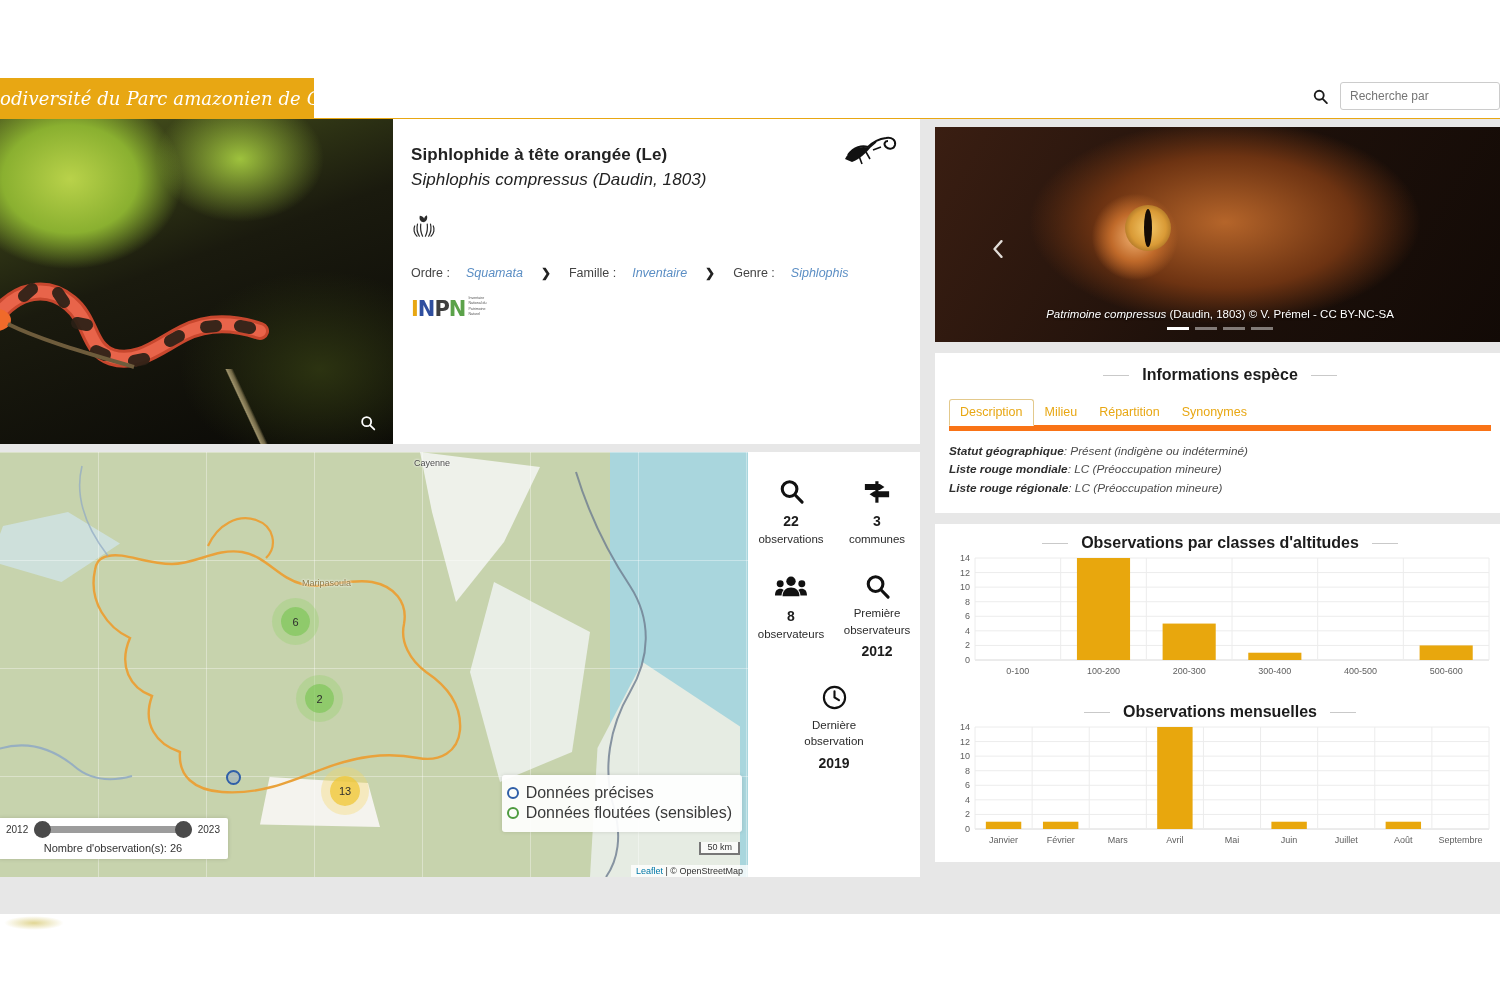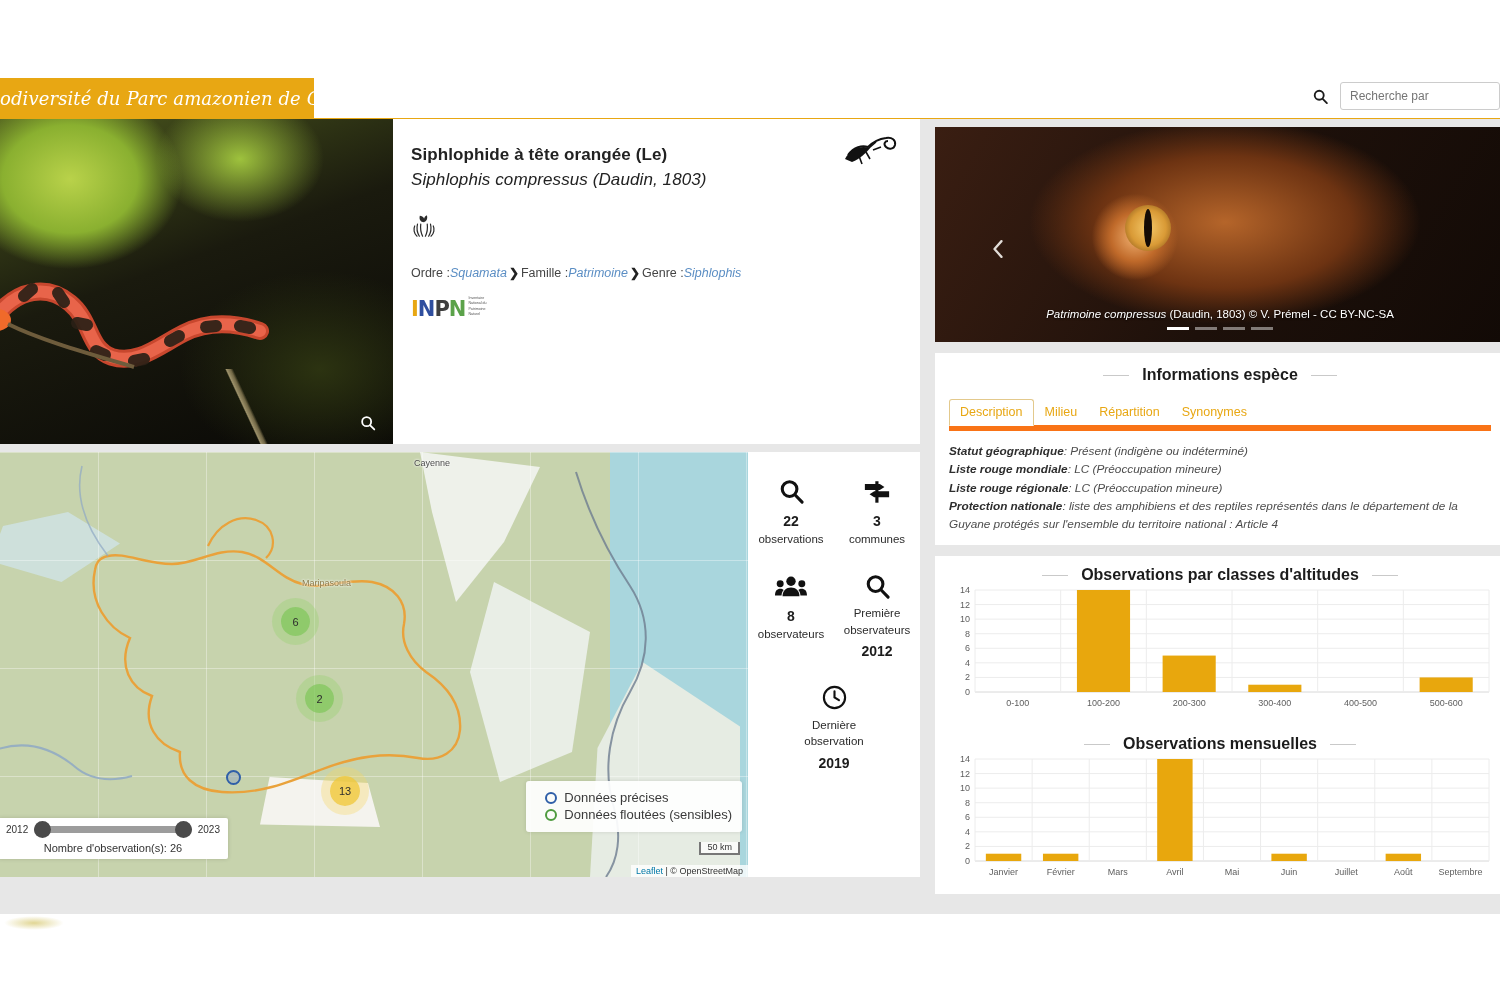--- a/index.html
+++ b/index.html
@@ -61,21 +61,21 @@
   }
   .zoom-badge {
     position: absolute; right: 14px; bottom: 10px; width: 22px; height: 22px;
     display: flex; align-items: center; justify-content: center; cursor: pointer;
   }
 
   .hero-info { position: relative; flex: 1; padding: 26px 24px 0 18px; }
   .sp-vern { font-size: 17px; font-weight: bold; color: #222; letter-spacing: .1px; }
   .sp-sci { font-size: 17px; font-style: italic; color: #222; margin-top: 5px; letter-spacing: .1px; }
   .hands-icon { margin-top: 23px; width: 26px; height: 26px; }
-  .taxo { margin-top: 24px; font-size: 12.5px; color: #444; display: flex; align-items: center; gap: 0; flex-wrap: wrap; }
+  .taxo { margin-top: 24px; font-size: 12.5px; color: #444; display: flex; align-items: center; gap: 16px; flex-wrap: wrap; }
   .taxo a { color: #5b8ec4; font-style: italic; text-decoration: none; cursor: pointer; }
   .taxo .chev { font-weight: bold; color: #222; font-size: 12px; padding: 0 2px; }
   .inpn { margin-top: 16px; display: flex; align-items: flex-end; gap: 3px; }
   .inpn-letters { font-family: "DejaVu Sans", sans-serif; font-weight: bold; font-size: 21px; letter-spacing: -1px; line-height: 1; }
   .inpn-letters span:nth-child(1){ color:#e8a713; }
   .inpn-letters span:nth-child(2){ color:#2f4e9e; }
   .inpn-letters span:nth-child(3){ color:#3f3f3f; }
   .inpn-letters span:nth-child(4){ color:#5ba24a; }
   .inpn-sub { font-size: 3.6px; line-height: 1.5; color: #555; padding-bottom: 2px; }
   .bug-icon { position: absolute; right: 22px; top: 10px; width: 56px; height: 42px; }
@@ -106,21 +106,21 @@
   }
   .cluster.green { background: rgba(124,199,86,.75); box-shadow: 0 0 0 9px rgba(150,210,110,.35); }
   .cluster.yellow { background: rgba(241,201,62,.85); box-shadow: 0 0 0 9px rgba(245,215,100,.35); }
   .point-marker {
     position: absolute; width: 15px; height: 15px; border-radius: 50%;
     border: 2px solid #2f5fa8; background: rgba(150,170,190,.55); cursor: pointer;
   }
 
   .map-legend {
     position: absolute; right: 6px; bottom: 45px; background: rgba(255,255,255,.92);
-    border-radius: 3px; padding: 7px 10px 8px 19px; font-size: 13px; color: #3a3a3a;
+    border-radius: 3px; padding: 7px 10px 8px 5px; font-size: 16px; color: #3a3a3a;
     box-shadow: 0 0 4px rgba(0,0,0,.12);
   }
   .lg-row { display: flex; align-items: center; gap: 7px; margin: 2px 0; }
   .lg-dot { width: 12px; height: 12px; border-radius: 50%; border: 2px solid; background: transparent; }
   .lg-dot.blue { border-color: #2f5fa8; }
   .lg-dot.green { border-color: #4e9b3f; }
 
   .scale-bar {
     position: absolute; right: 8px; bottom: 22px; font-size: 9px; color: #333;
     border: 2px solid #777; border-top: none; padding: 0 6px 1px; background: rgba(255,255,255,.75);
@@ -295,21 +295,21 @@
             </g>
             <path d="M14 10 C10 10, 8.5 6.5, 9.5 3 C13.5 3.5, 15 6, 14 10 Z" fill="#2b2b2b"></path>
             <path d="M14.3 10 C17.5 8.5, 18 5, 17 2.5 C14 4, 13.3 7, 14.3 10 Z" fill="#2b2b2b"></path>
           </svg>
 
           <div class="taxo">
             <span>Ordre :</span>
             <a>Squamata</a>
             <span class="chev">❯</span>
             <span>Famille :</span>
-            <a>Patrimoine</a>
+            <a>Inventaire</a>
             <span class="chev">❯</span>
             <span>Genre :</span>
             <a>Siphlophis</a>
           </div>
 
           <div class="inpn">
             <div class="inpn-letters">
               <span>I</span><span>N</span><span>P</span><span>N</span>
             </div>
             <div class="inpn-sub" style="white-space:pre-line">Inventaire
@@ -507,23 +507,20 @@
         </div>
         <div class="desc-body">
           <div>
             <b>Statut géographique</b><span>: Présent (indigène ou indéterminé)</span>
           </div>
           <div>
             <b>Liste rouge mondiale</b><span>: LC (Préoccupation mineure)</span>
           </div>
           <div>
             <b>Liste rouge régionale</b><span>: LC (Préoccupation mineure)</span>
-          </div>
-          <div>
-            <b>Protection nationale</b><span>: liste des amphibiens et des reptiles représentés dans le département de la Guyane protégés sur l'ensemble du territoire national : Article 4</span>
           </div>
         </div>
       </div>
 
       <div class="chart-card">
         <div class="sec-title">
           <span class="sec-rule"></span>
           <span>Observations par classes d'altitudes</span>
           <span class="sec-rule"></span>
         </div>

